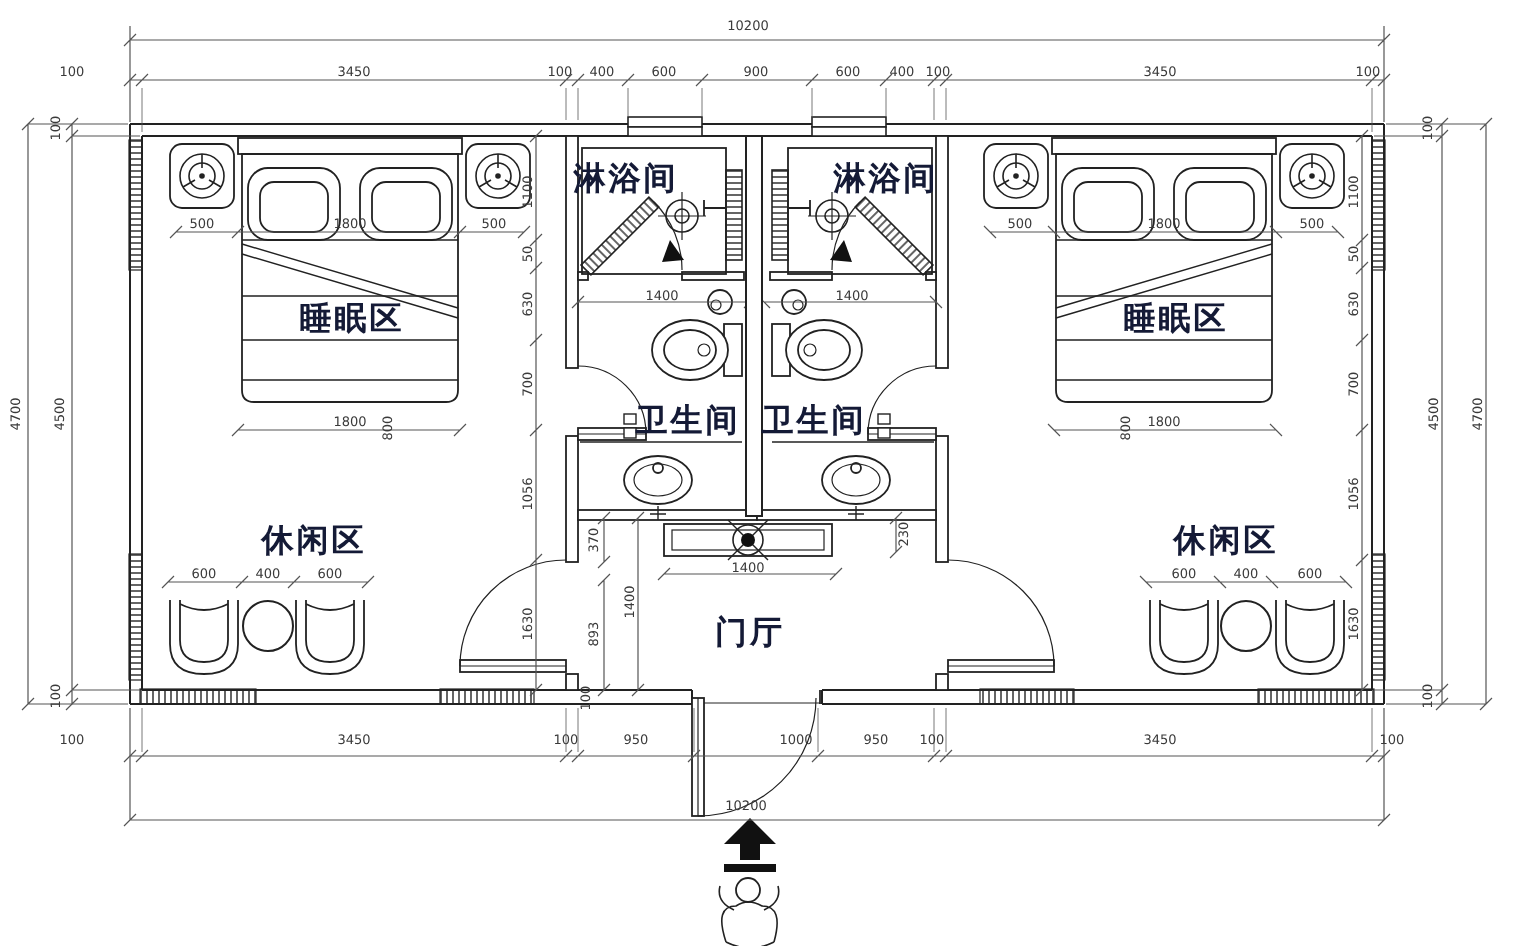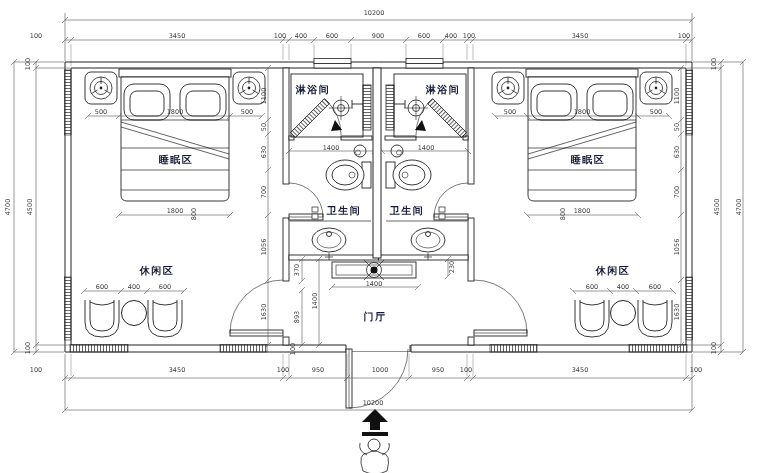--- a/index.html
+++ b/index.html
@@ -1,20 +1,20 @@
 <!DOCTYPE html>
 <html><head>
 <meta charset="utf-8">
 <style>
   html,body{margin:0;padding:0;background:#fff;}
   .stage{position:relative;width:760px;height:473px;background:#fff;overflow:hidden;
          font-family:"DejaVu Sans",sans-serif;}
   .stage svg{position:absolute;left:0;top:0;}
   #labels{position:absolute;left:0;top:0;width:760px;height:473px;pointer-events:none;}
-  .room{position:absolute;font-weight:600;font-size:10px;letter-spacing:1.5px;
+  .room{position:absolute;font-weight:600;font-size:16px;letter-spacing:1.5px;
         color:#141a36;white-space:nowrap;transform:translate(-50%,-50%);
         font-family:"DejaVu Sans",sans-serif;}
   .dim{position:absolute;font-size:6.5px;line-height:1;color:#3a3a3a;white-space:nowrap;
        transform:translate(-50%,-50%);font-family:"DejaVu Sans",sans-serif;}
 </style>
 </head>
 <body>
 
 <div class="stage">
 <svg width="760" height="473" viewBox="0 0 760 473">
@@ -217,21 +217,21 @@
       <span class="dim" style="left: 378px; top: 36px;">900</span>
       <span class="dim" style="left: 424px; top: 36px;">600</span>
       <span class="dim" style="left: 451px; top: 36px;">400</span>
       <span class="dim" style="left: 469px; top: 36px;">100</span>
       <span class="dim" style="left: 580px; top: 36px;">3450</span>
       <span class="dim" style="left: 684px; top: 36px;">100</span>
       <span class="dim" style="left: 36px; top: 370px;">100</span>
       <span class="dim" style="left: 177px; top: 370px;">3450</span>
       <span class="dim" style="left: 283px; top: 370px;">100</span>
       <span class="dim" style="left: 318px; top: 370px;">950</span>
-      <span class="dim" style="left: 380px; top: 370px;">1000</span>
+      <span class="dim" style="left: 398px; top: 370px;">1000</span>
       <span class="dim" style="left: 438px; top: 370px;">950</span>
       <span class="dim" style="left: 466px; top: 370px;">100</span>
       <span class="dim" style="left: 580px; top: 370px;">3450</span>
       <span class="dim" style="left: 696px; top: 370px;">100</span>
       <span class="dim" style="left: 373px; top: 403px;">10200</span>
       <span class="dim" style="left: 8px; top: 207px; transform: translate(-50%, -50%) rotate(-90deg);">4700</span>
       <span class="dim" style="left: 30px; top: 207px; transform: translate(-50%, -50%) rotate(-90deg);">4500</span>
       <span class="dim" style="left: 28px; top: 64px; transform: translate(-50%, -50%) rotate(-90deg);">100</span>
       <span class="dim" style="left: 28px; top: 348px; transform: translate(-50%, -50%) rotate(-90deg);">100</span>
       <span class="dim" style="left: 717px; top: 207px; transform: translate(-50%, -50%) rotate(-90deg);">4500</span>

